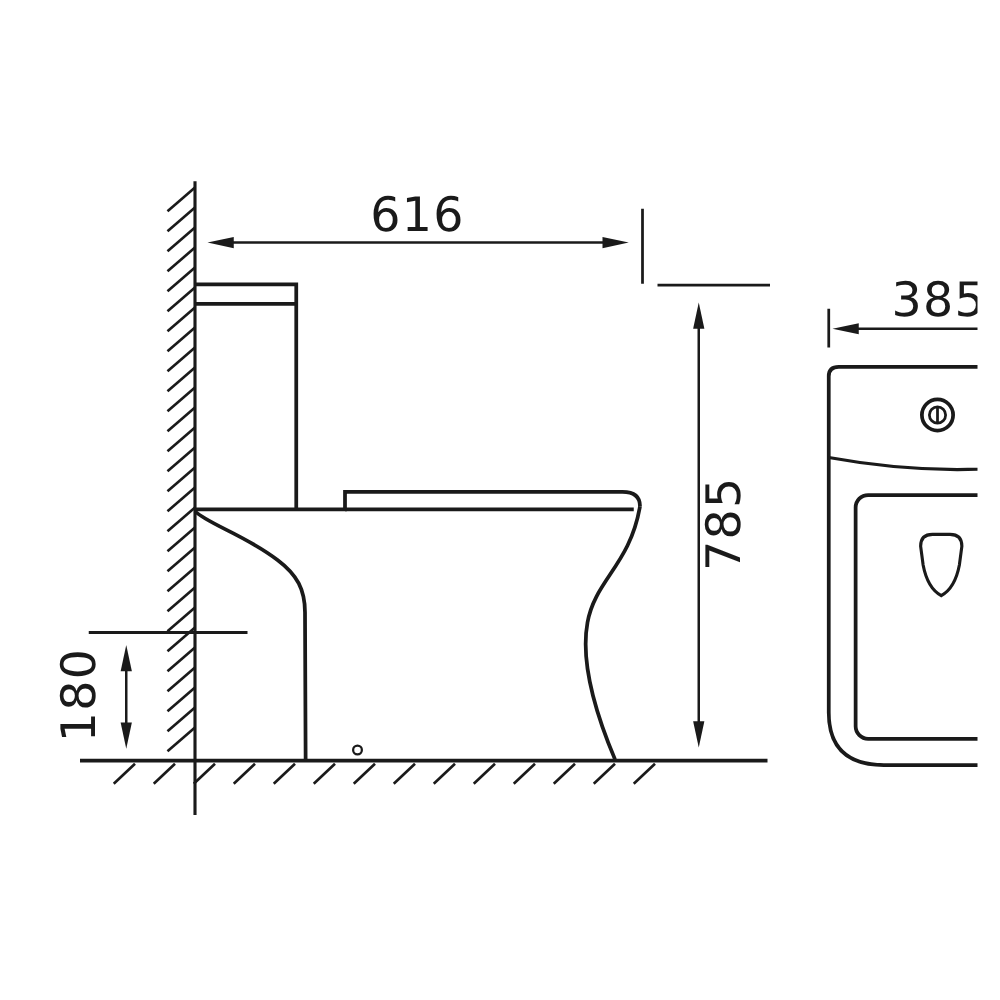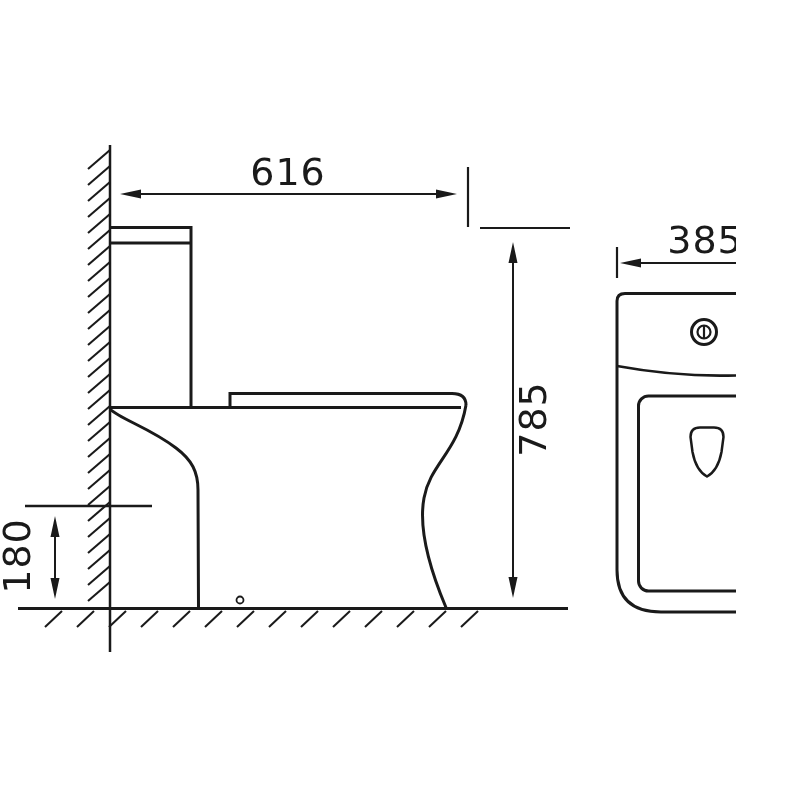--- a/index.html
+++ b/index.html
@@ -1,17 +1,17 @@
 <!DOCTYPE html>
 <html><head>
 <meta charset="utf-8">
 <style>
   html,body{margin:0;padding:0;background:#ffffff;}
   #canvas{position:relative;width:736px;height:800px;background:#ffffff;overflow:hidden;
-          font-family:"DejaVu Sans", sans-serif;}
+          font-family:"DejaVu Sans", sans-serif;padding-left:46px;}
   svg{display:block;}
   text{font-family:"DejaVu Sans", sans-serif;font-size:38px;fill:#1a1a1a;letter-spacing:1px;}
 </style>
 </head>
 <body>
 
 <div id="canvas">
 <svg width="800" height="800" viewBox="0 0 800 800">
 
   <g stroke="#1a1a1a" fill="none">

